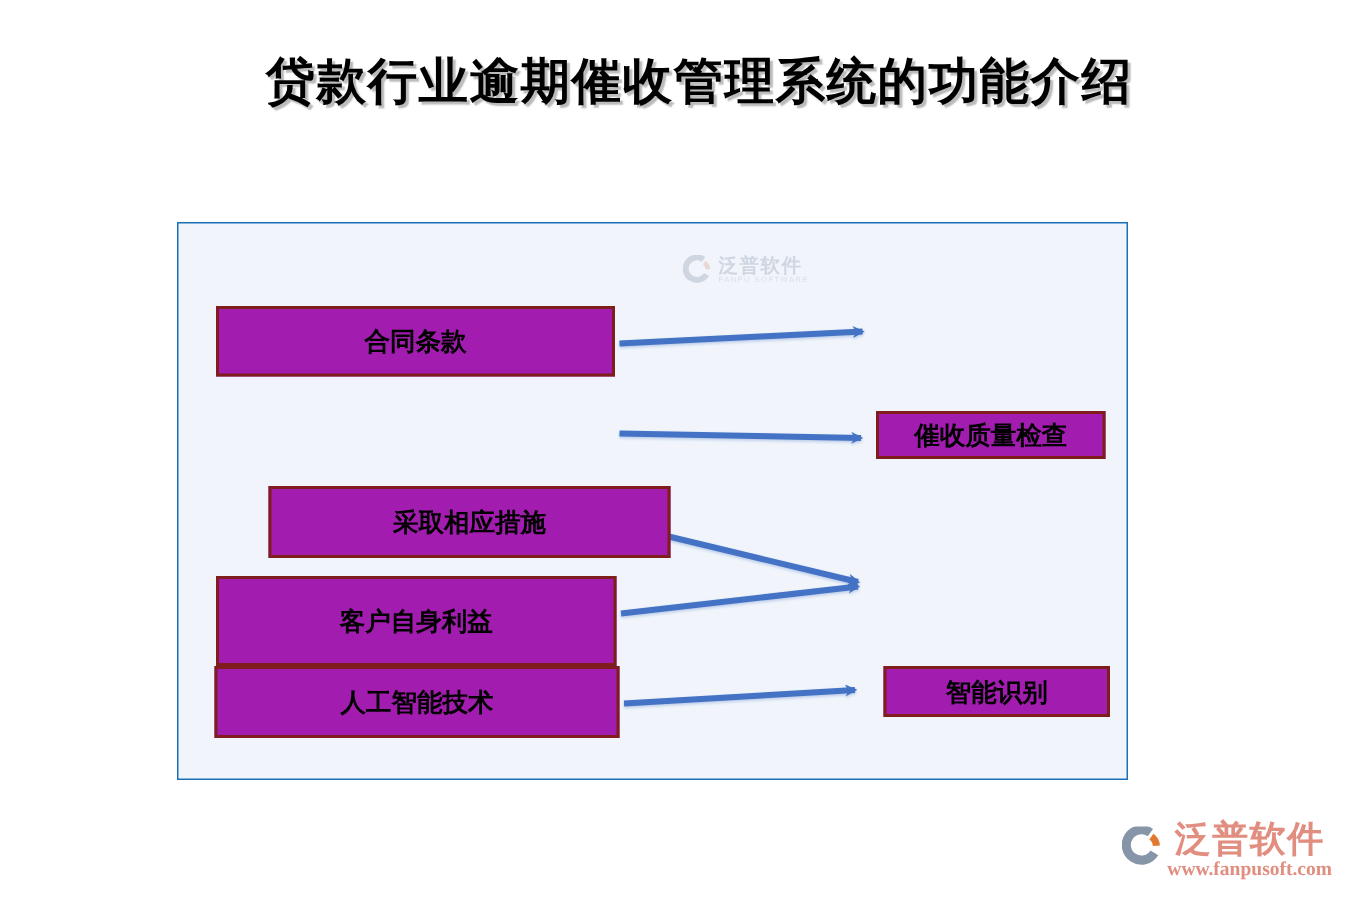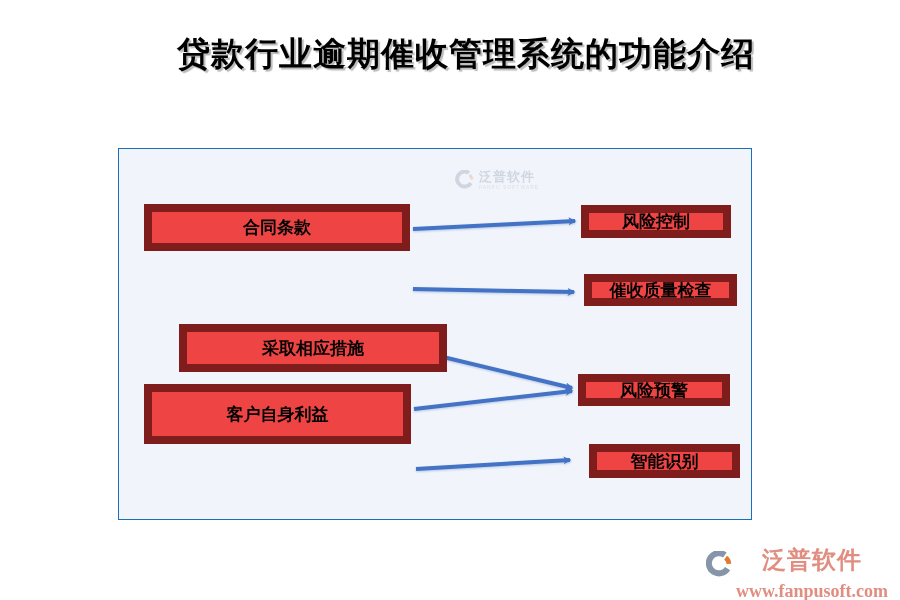--- a/index.html
+++ b/index.html
@@ -36,22 +36,22 @@
 
   .arrows {
     position: absolute;
     left: 0; top: 0;
     width: 634px; height: 372px;
     filter: drop-shadow(0 1px 1px rgba(68,114,196,0.35));
   }
 
   .node {
     position: absolute;
-    background: #ef4444;
-    border: 8px solid #7f1d1d;
+    background: #a21caf;
+    border: 2px solid #7f1d1d;
     display: flex;
     align-items: center;
     justify-content: center;
     font-size: 17px;
     font-weight: 700;
     color: #000000;
     white-space: nowrap;
   }
 
   
@@ -95,22 +95,22 @@
   }
   .footer-logo .fl-mark { width: 27px; height: 27px; margin-top: 3px; }
   .footer-logo .fl-texts { display: flex; flex-direction: column; align-items: center; line-height: 1; }
   .footer-logo .fl-brand {
     font-family: "Liberation Serif", "DejaVu Serif", serif;
     font-size: 24px; font-weight: 700; color: #e18d80;
     letter-spacing: 1px; white-space: nowrap;
   }
   .footer-logo .fl-url {
     font-family: "Liberation Serif", "DejaVu Serif", serif;
-    font-size: 18px; font-weight: 700; color: #e18d80;
-    margin-top: 10px; white-space: nowrap;
+    font-size: 13px; font-weight: 700; color: #e18d80;
+    margin-top: 0; white-space: nowrap;
   }
 </style>
 </head>
 <body>
 
 <h1 class="page-title">贷款行业逾期催收管理系统的功能介绍</h1>
 
 <div class="diagram-container">
 
   <svg class="arrows" viewBox="0 0 634 372" xmlns="http://www.w3.org/2000/svg">
@@ -133,24 +133,23 @@
     </svg>
     <div class="wm-texts">
       <span class="wm-brand">泛普软件</span>
       <span class="wm-sub">FANPU SOFTWARE</span>
     </div>
   </div>
 
   <div class="node l0">合同条款</div>
   <div class="node l2">采取相应措施</div>
   <div class="node l3">客户自身利益</div>
+  <div class="node l4">人工智能技术</div>
 
-  <div class="node r0">风险控制</div>
   <div class="node r1">催收质量检查</div>
-  <div class="node r2">风险预警</div>
   <div class="node r3">智能识别</div>
 
 </div>
 
 <div class="footer-logo">
   <svg class="fl-mark" viewBox="0 0 40 40" xmlns="http://www.w3.org/2000/svg">
     <path d="M28 6 A15 15 0 1 0 32 26" stroke="#8795a9" stroke-width="9" fill="none"></path>
     <path d="M29 10 A12 12 0 0 1 34 19" stroke="#e1792f" stroke-width="7" fill="none"></path>
   </svg>
   <div class="fl-texts">

